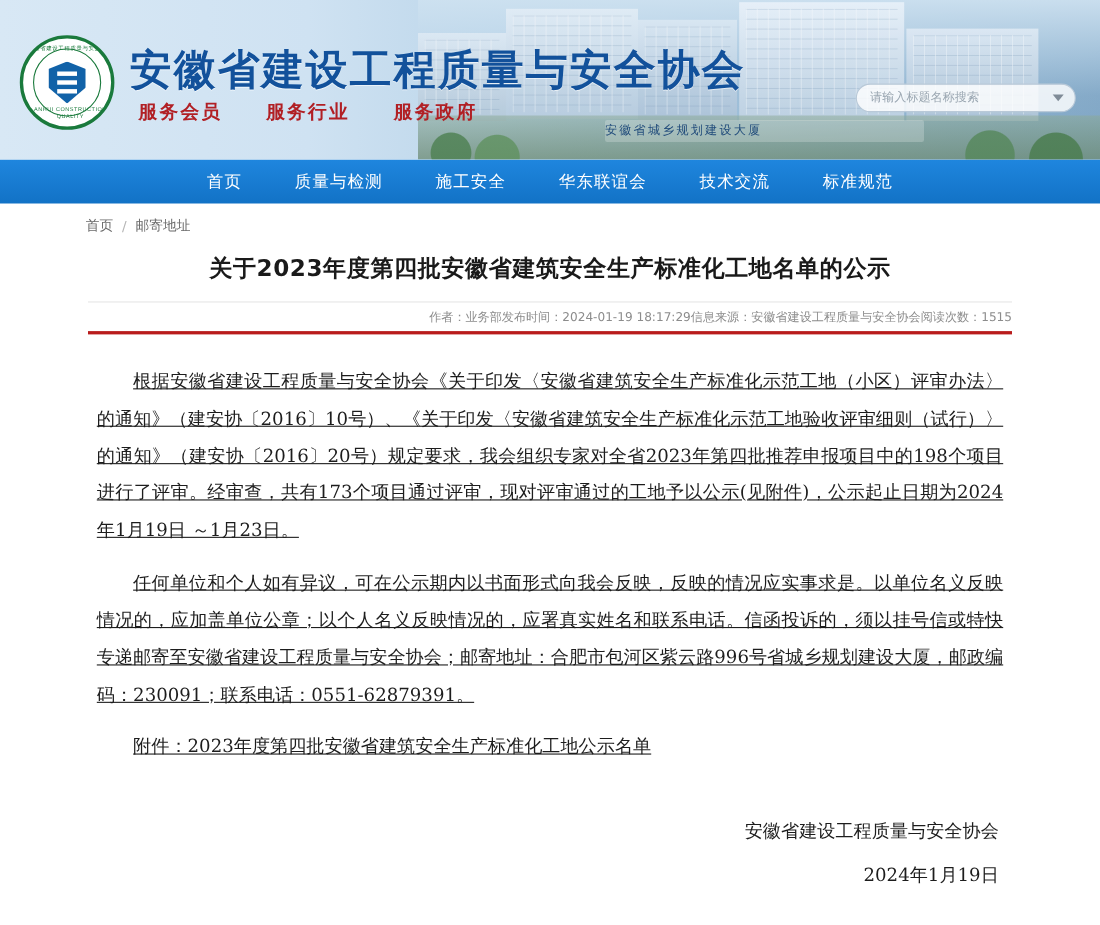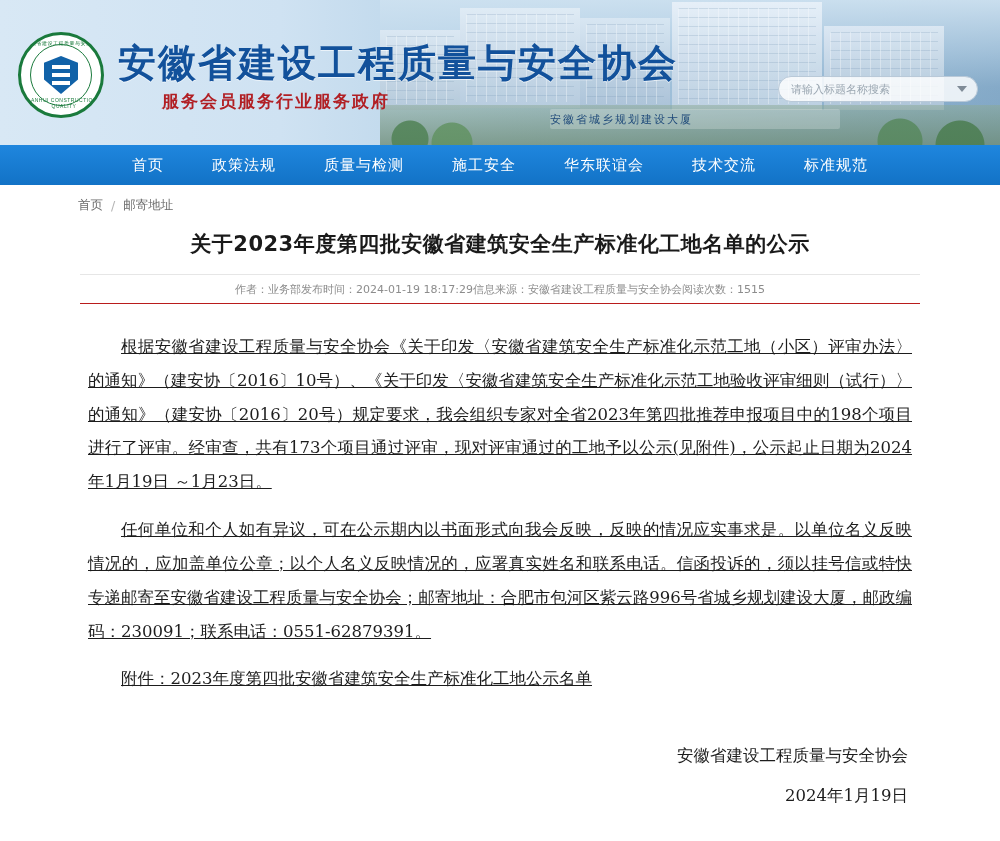--- a/index.html
+++ b/index.html
@@ -140,21 +140,21 @@
     font-weight: bold;
     color: #12519b;
     letter-spacing: 2px;
     white-space: nowrap;
     text-shadow: 0 1px 0 rgba(255,255,255,.6);
   }
   .slogans {
     position: absolute;
     left: 126px; top: 90px;
     display: flex;
-    margin-left: 36px;
+    gap: 40px;
   }
   .slogan {
     font-family: "DejaVu Sans", sans-serif;
     font-size: 17px;
     font-weight: bold;
     color: #b11f24;
     letter-spacing: 2px;
     white-space: nowrap;
   }
 
@@ -232,25 +232,25 @@
     text-align: center;
     font-family: "DejaVu Sans", sans-serif;
     font-size: 21px;
     font-weight: bold;
     color: #1a1a1a;
     padding: 6px 0 16px;
     letter-spacing: .5px;
   }
   .meta-bar {
     border-top: 1px solid #e6e6e6;
-    border-bottom: 1px solid #b91c1c;
+    border-bottom: 3px solid #b91c1c;
     height: 30px;
     display: flex;
     align-items: center;
-    justify-content: center;
+    justify-content: flex-end;
     font-size: 11px;
     color: #8c8c8c;
     font-family: "DejaVu Sans", sans-serif;
     margin: 0 10px;
   }
   .body {
     padding: 26px 18px 0 18px;
     font-family: "DejaVu Serif", "Liberation Serif", serif;
     font-size: 16.5px;
     line-height: 2.05;
@@ -316,21 +316,20 @@
     </div>
 
     <div class="search-box">
       <input type="text" placeholder="请输入标题名称搜索" style="">
       <span class="caret-icon"></span>
     </div>
   </div>
 
   <div class="nav">
     <div class="nav-item">首页</div>
-    <div class="nav-item">政策法规</div>
     <div class="nav-item">质量与检测</div>
     <div class="nav-item">施工安全</div>
     <div class="nav-item">华东联谊会</div>
     <div class="nav-item">技术交流</div>
     <div class="nav-item">标准规范</div>
   </div>
 
   <div class="crumb-bar">
     <span class="crumb-link">首页</span>
     <span class="crumb-sep">/</span>

